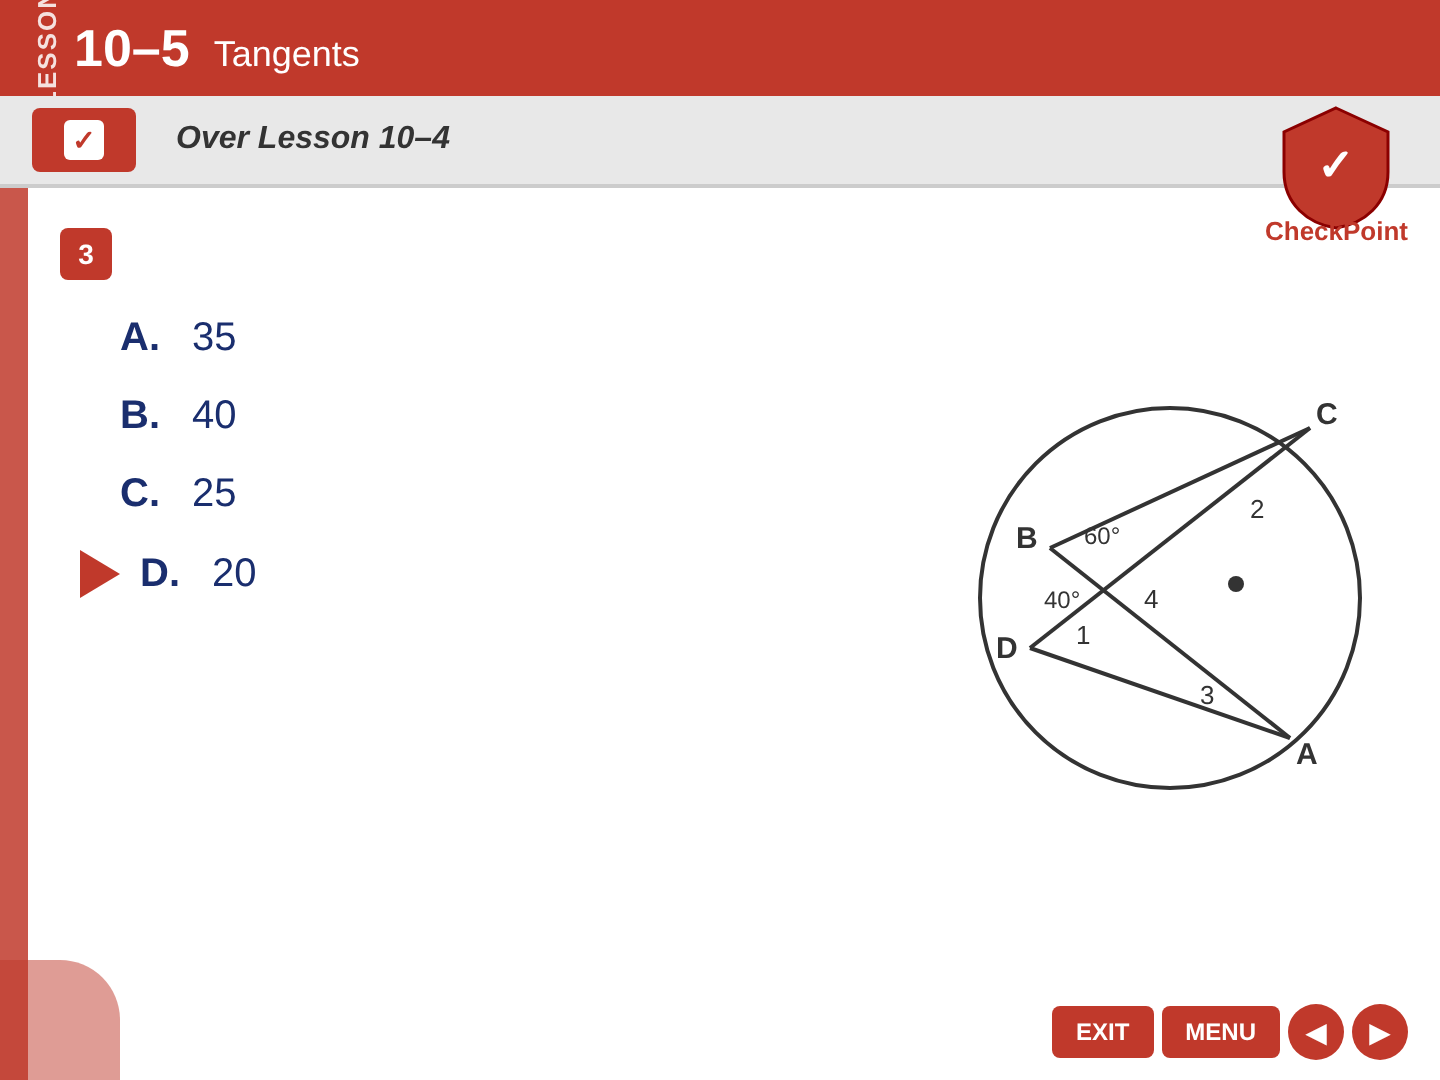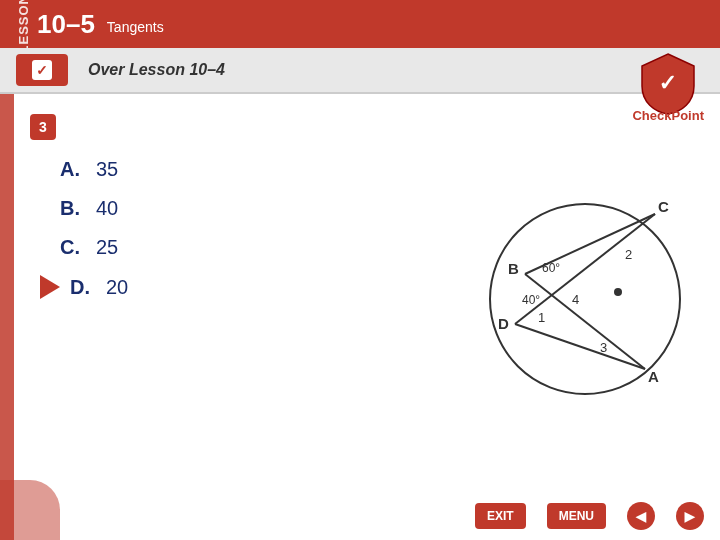--- a/index.html
+++ b/index.html
@@ -32,21 +32,21 @@
       opacity: 0.85;
     }
     .lesson-title {
       color: #fff;
       font-size: 26px;
       font-weight: bold;
       margin-right: 12px;
     }
     .lesson-subtitle {
       color: #fff;
-      font-size: 14px;
+      font-size: 18px;
       font-weight: normal;
       margin-top: 6px;
     }
 
     
     .check-bar {
       background: #e8e8e8;
       height: 46px;
       display: flex;
       align-items: center;
@@ -178,21 +178,21 @@
       width: 230px;
       height: 230px;
     }
 
     
     .bottom-bar {
       position: absolute;
       bottom: 10px;
       right: 16px;
       display: flex;
-      gap: 21px;
+      gap: 4px;
       align-items: center;
     }
     .ctrl-btn {
       background: #c0392b;
       color: #fff;
       border: none;
       border-radius: 4px;
       padding: 6px 12px;
       font-size: 12px;
       font-weight: bold;

